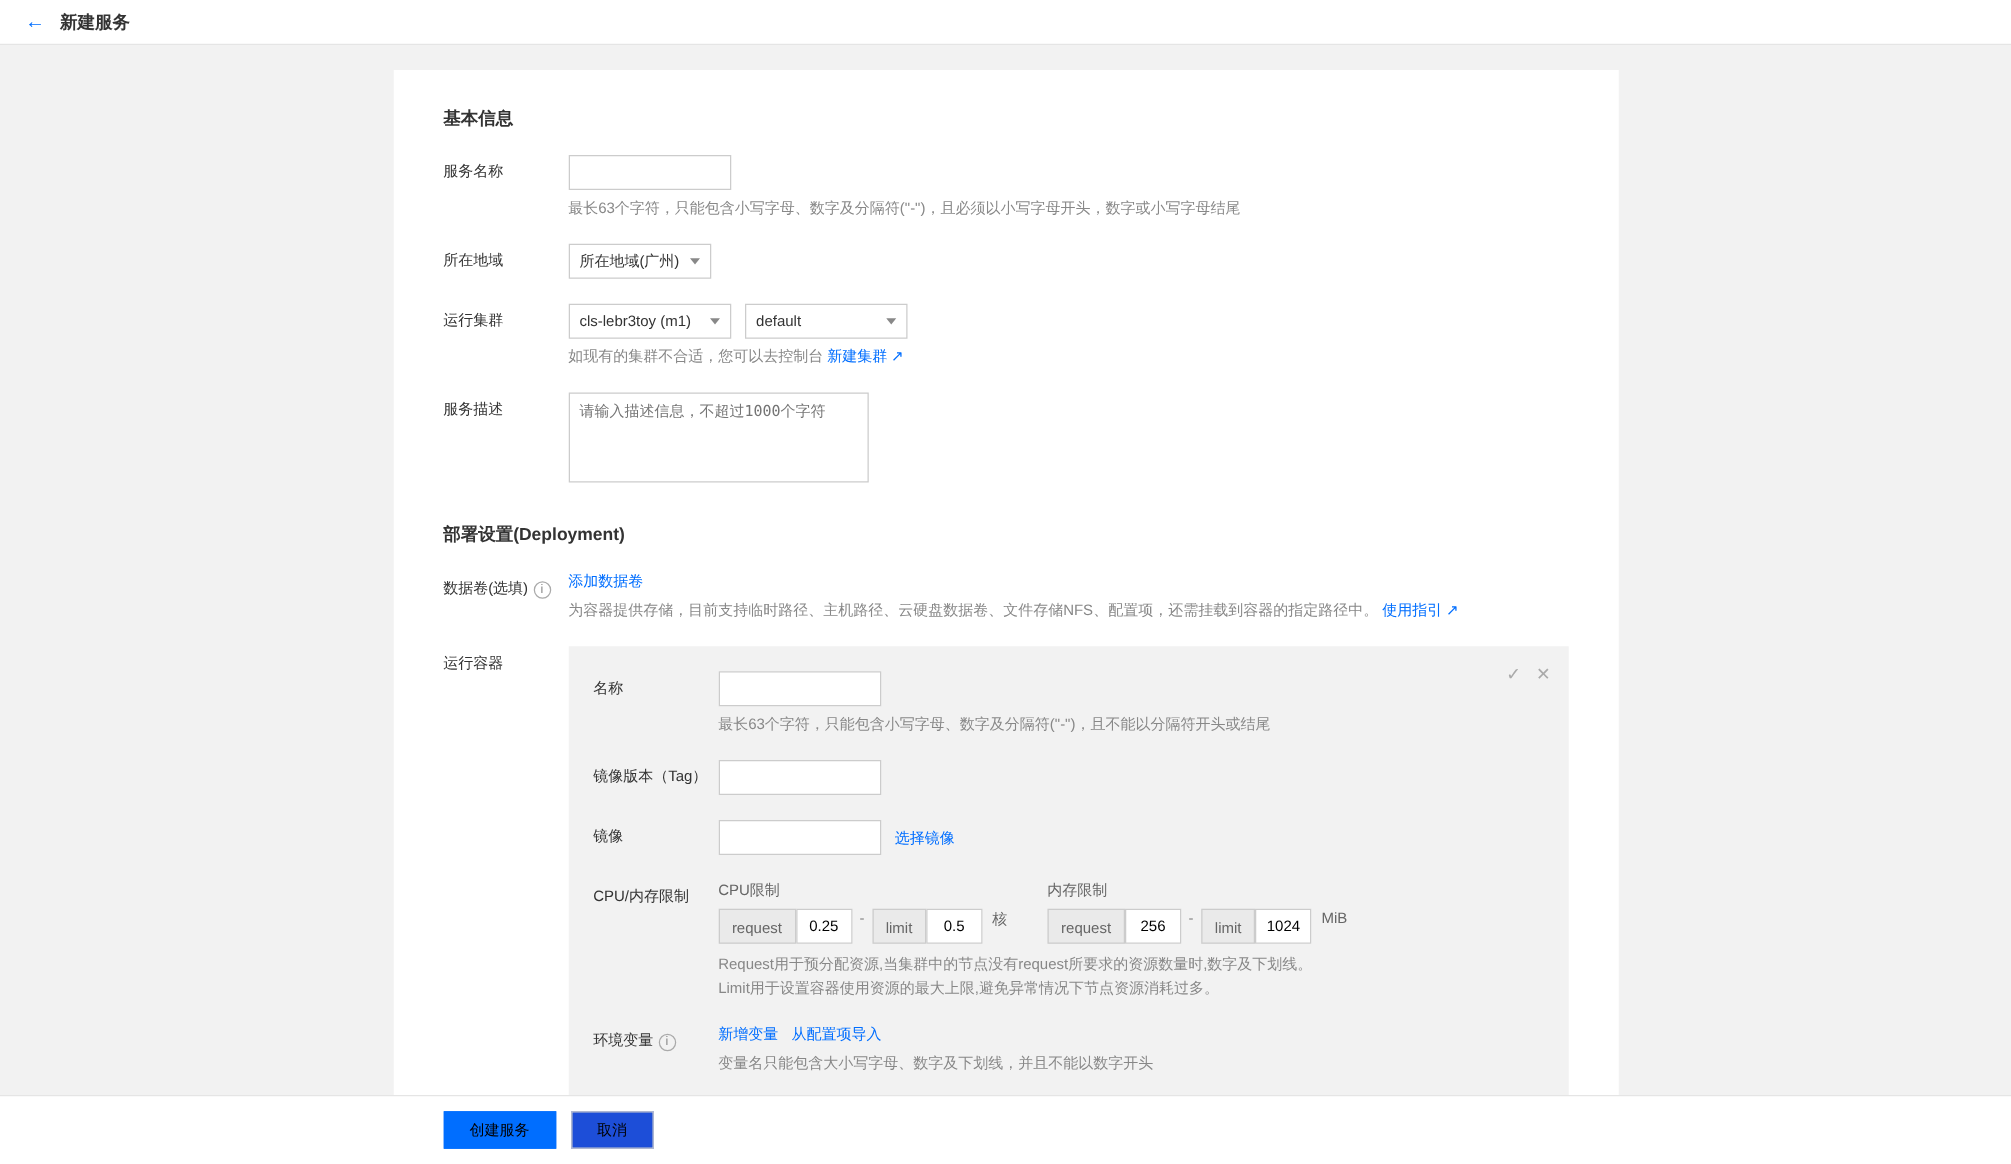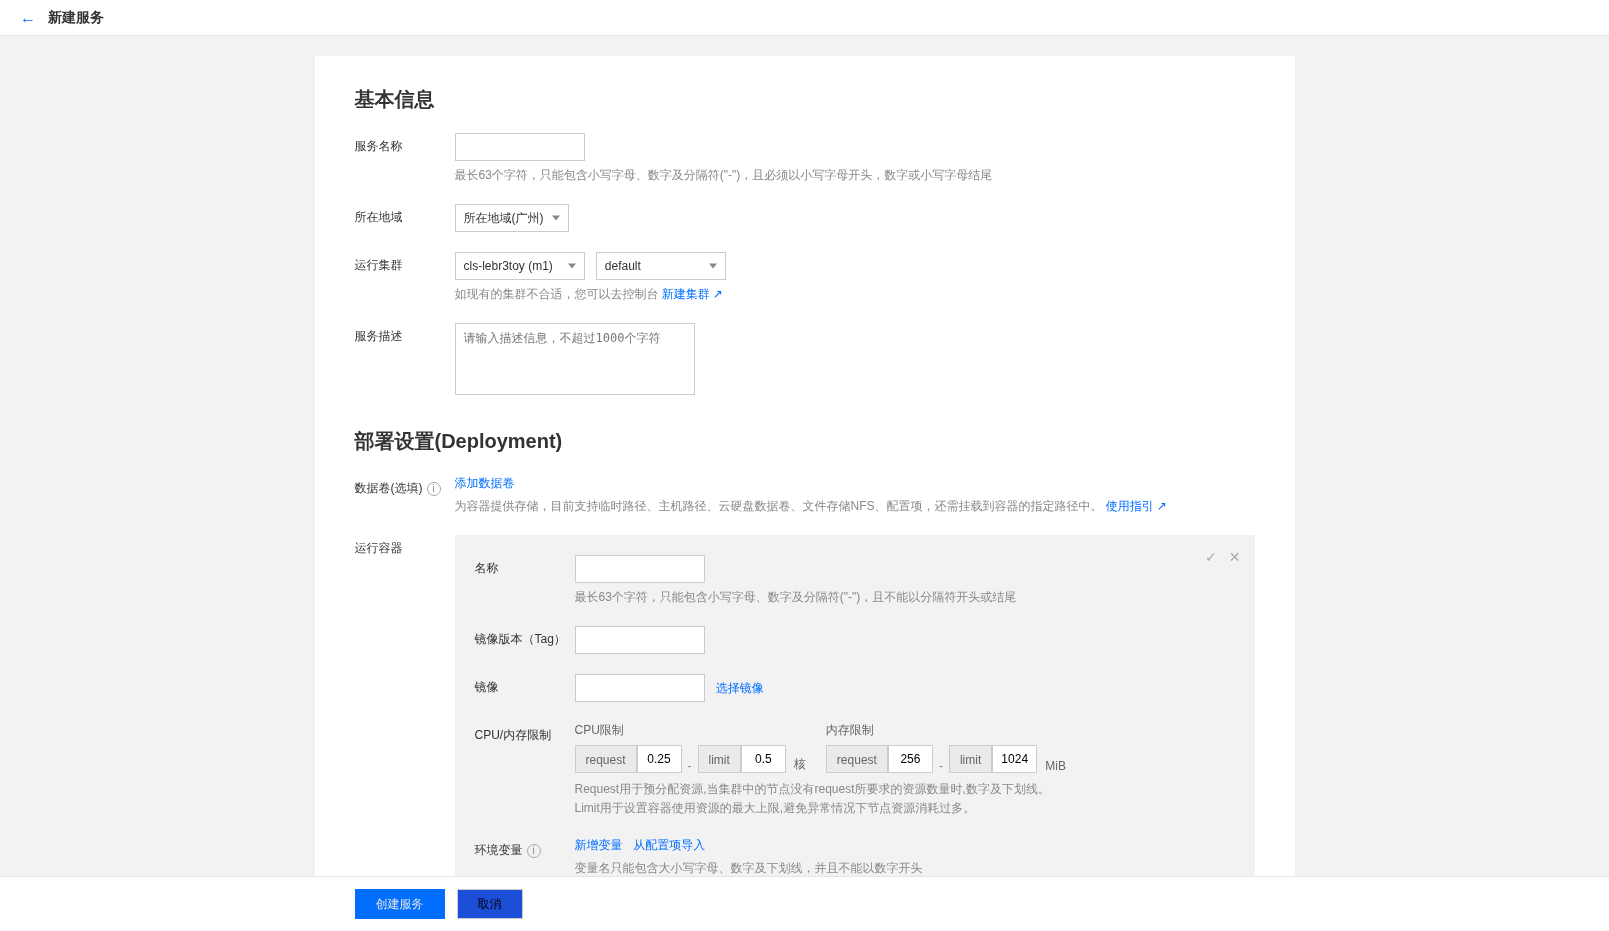--- a/index.html
+++ b/index.html
@@ -5,21 +5,21 @@
     * { margin: 0; padding: 0; box-sizing: border-box; }
     body { font-family: -apple-system, BlinkMacSystemFont, "Segoe UI", "PingFang SC", "Microsoft YaHei", sans-serif; font-size: 12px; color: #333; background: #f2f2f2; }
     
     .header { background: #fff; height: 36px; display: flex; align-items: center; padding: 0 20px; border-bottom: 1px solid #e5e5e5; }
     .header-back { color: #006eff; font-size: 16px; cursor: pointer; margin-right: 12px; }
     .header-title { font-size: 14px; font-weight: bold; }
     
     .content-wrapper { display: flex; justify-content: center; padding: 20px 0 80px 0; }
     .content { background: #fff; width: 980px; padding: 30px 40px 40px 40px; }
     
-    .section-title { font-size: 20px; font-weight: bold; margin-bottom: 20px; }
+    .section-title { font-size: 14px; font-weight: bold; margin-bottom: 20px; }
     
     .form-row { display: flex; margin-bottom: 20px; align-items: flex-start; }
     .form-label { width: 100px; flex-shrink: 0; padding-top: 5px; color: #333; }
     .form-content { flex: 1; }
     
     .hint { color: #888; margin-top: 6px; font-size: 12px; }
     
     input[type="text"] { height: 28px; border: 1px solid #ccc; padding: 0 8px; font-size: 12px; background: #fff; }
     textarea { border: 1px solid #ccc; padding: 6px 8px; font-size: 12px; resize: none; }
     
@@ -32,33 +32,33 @@
     .info-icon { display: inline-flex; width: 14px; height: 14px; border: 1px solid #aaa; border-radius: 50%; align-items: center; justify-content: center; font-size: 10px; color: #888; margin-left: 4px; cursor: help; font-style: normal; }
     
     .container-box { background: #f2f2f2; padding: 20px; position: relative; }
     .container-actions { position: absolute; top: 14px; right: 14px; display: flex; gap: 12px; }
     .container-action-icon { color: #aaa; cursor: pointer; font-size: 14px; }
     
     .inner-row { display: flex; margin-bottom: 20px; align-items: flex-start; }
     .inner-label { width: 100px; flex-shrink: 0; padding-top: 5px; color: #333; }
     .inner-content { flex: 1; }
     
-    .cpu-mem-wrap { display: flex; gap: 20px; }
+    .cpu-mem-wrap { display: flex; gap: 32px; }
     .cpu-mem-block { }
     .cpu-mem-title { margin-bottom: 6px; color: #666; }
-    .range-box { display: flex; align-items: flex-end; }
+    .range-box { display: flex; align-items: flex-start; }
     .range-label { height: 28px; line-height: 28px; padding: 0 10px; border: 1px solid #ccc; background: #eaeaea; color: #666; }
     .range-input { width: 45px; height: 28px; border: 1px solid #ccc; border-left: none; text-align: center; font-size: 12px; }
     .range-sep { padding: 0 6px; color: #888; }
     .range-unit { margin-left: 8px; color: #666; }
     
     .footer { position: fixed; bottom: 0; left: 0; right: 0; background: #fff; border-top: 1px solid #e5e5e5; display: flex; justify-content: center; }
     .footer-inner { width: 980px; padding: 12px 40px; display: flex; gap: 12px; }
     .btn { height: 30px; padding: 0 20px; font-size: 12px; cursor: pointer; border: 1px solid #ccc; background: #1d4ed8; }
-    .btn-primary { background: #006eff; color: #e5e5e5; border-color: #006eff; }
+    .btn-primary { background: #006eff; color: #000000; border-color: #006eff; }
   </style>
 </head>
 <body>
 
 <div class="header">
   <span class="header-back">←</span>
   <span class="header-title">新建服务</span>
 </div>
 
 <div class="content-wrapper">

